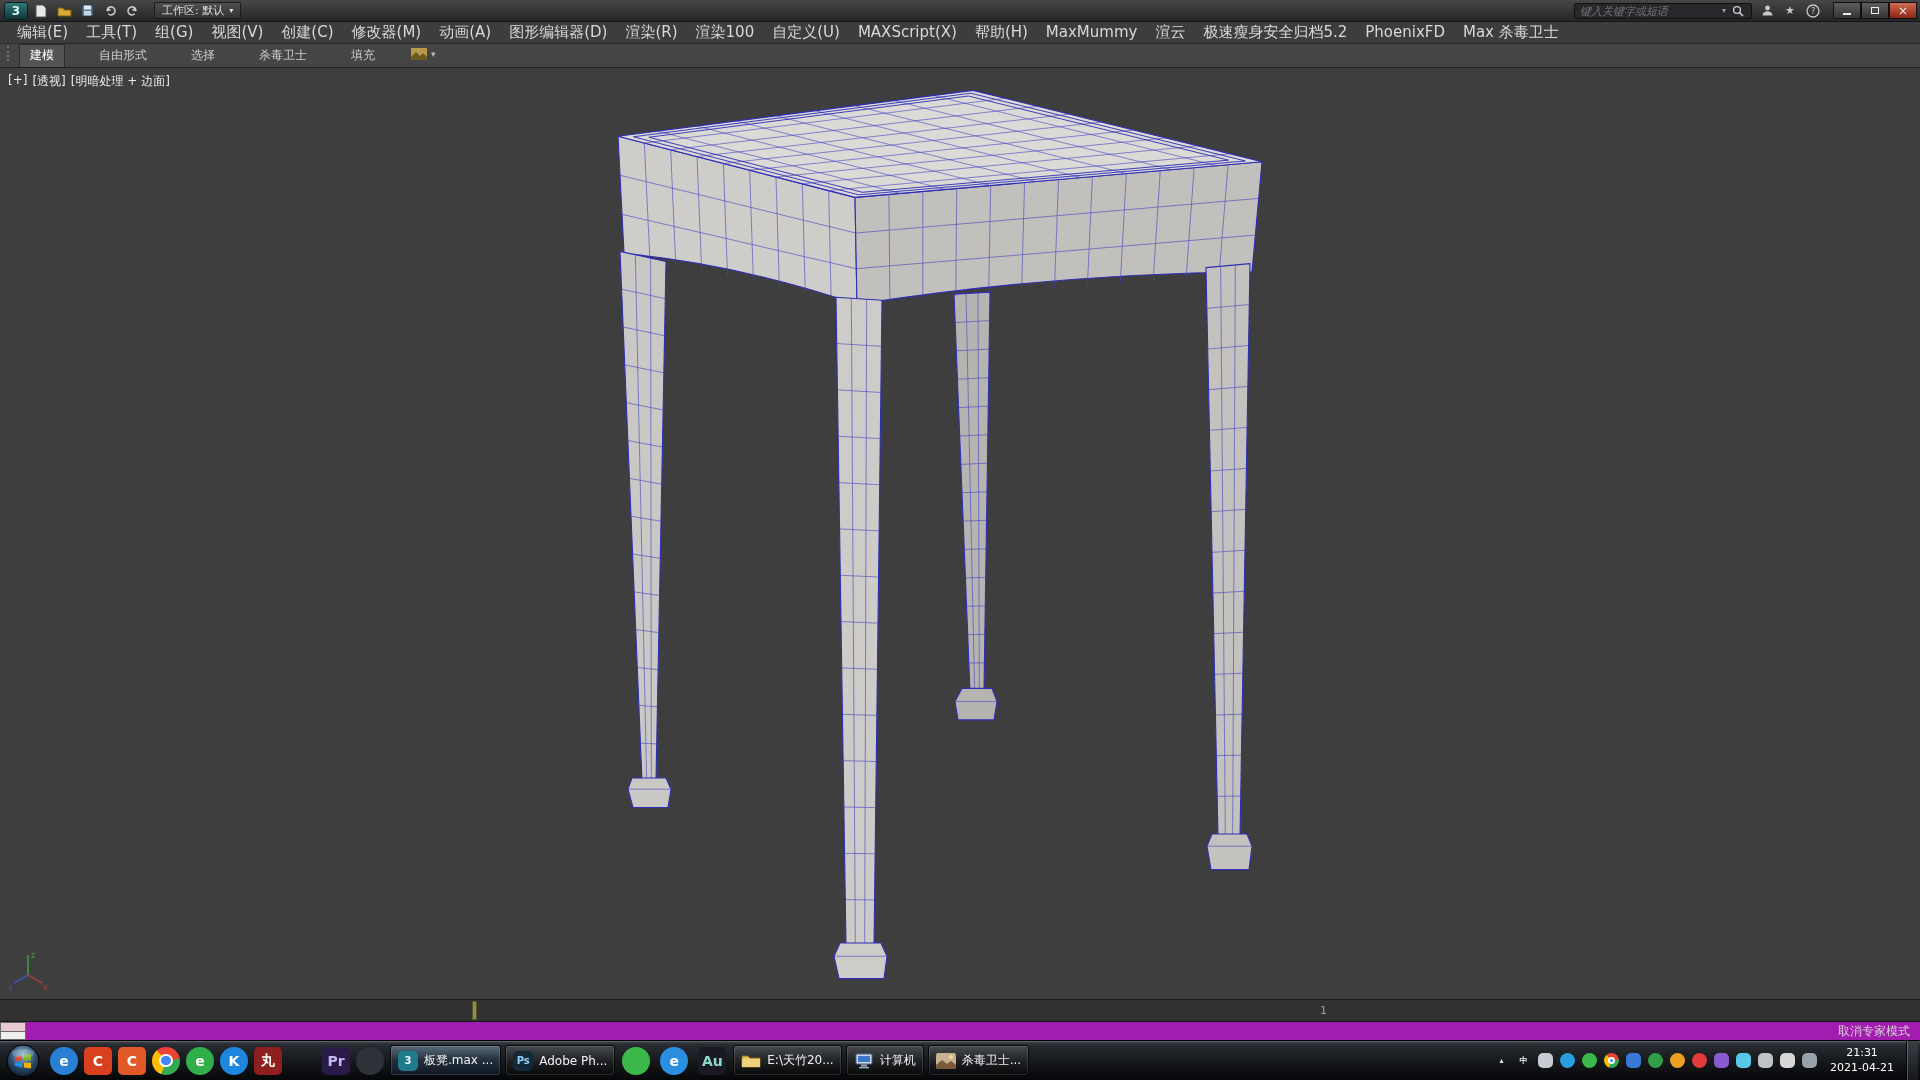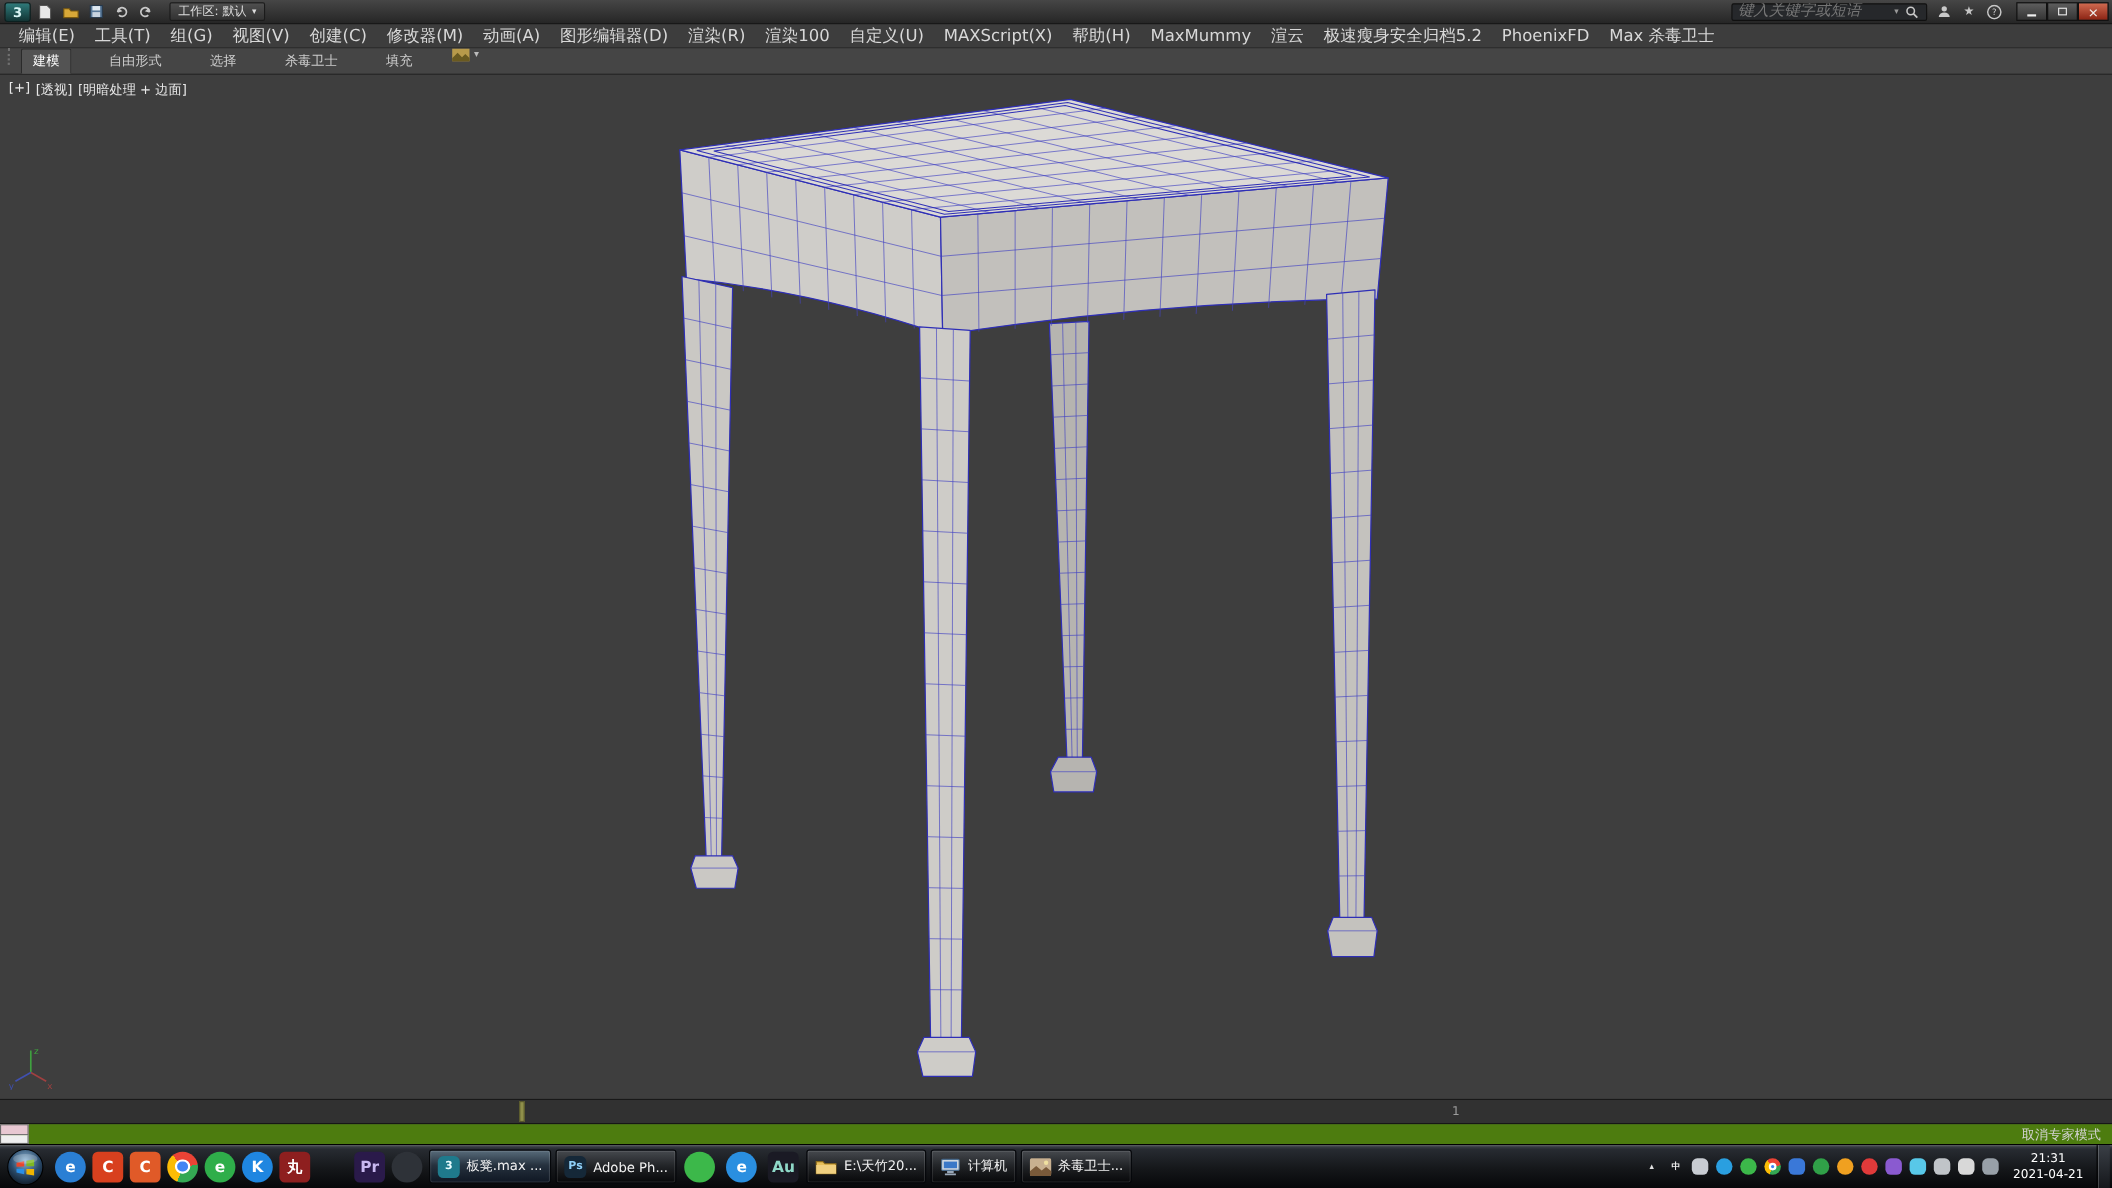--- a/index.html
+++ b/index.html
@@ -18,38 +18,38 @@
     font-size:12px;color:#c8c8c8;border-radius:2px}
   .workspace{display:flex;align-items:center;gap:5px;margin-left:8px;padding:1px 7px;
     border:1px solid #1b1b1b;background:linear-gradient(#4f4f4f,#323232);border-radius:2px;
     font-size:11px;color:#dddddd;height:17px}
   .tb-title{position:absolute;left:0;right:0;text-align:center;font-size:12px;color:#e4e4e4;pointer-events:none}
   .tb-title .doc{margin-left:30px}
   .tb-right{margin-left:auto;display:flex;align-items:center;gap:7px;padding-right:3px;z-index:2}
   .search-box{display:flex;align-items:center;background:#26282b;border:1px solid #101010;
     border-radius:2px;height:16px;padding:0 5px;gap:4px}
   .search-box input{background:transparent;border:none;outline:none;color:#b8b8b8;
-    font-size:14px;font-style:italic;width:138px;font-family:Liberation Serif, serif}
+    font-size:11px;font-style:italic;width:138px;font-family:Liberation Serif, serif}
   .tb-ico{width:16px;height:16px;display:flex;align-items:center;justify-content:center;
     color:#c6c6c6;font-size:11px}
   .win-controls{display:flex;margin-left:5px}
   .wc{width:28px;height:17px;display:flex;align-items:center;justify-content:center;font-size:10px;
     color:#f0f0f0;border:1px solid #101010;background:linear-gradient(#5e5e5e,#343434)}
   .wc .maxbox{width:8px;height:7px;border:1px solid #eee}
   .wc .minbar{width:8px;height:2px;background:#eee;margin-top:7px}
   .wc.close{background:linear-gradient(#d06a50,#8c2414);font-size:12px}
 
   
   .menubar{height:22px;background:#3d3d3d;border-bottom:1px solid #292929;display:flex;
     align-items:center;padding-left:8px;flex:0 0 auto}
   .menu-item{padding:0 9px;font-size:15px;color:#d8d8d8;line-height:21px;white-space:nowrap}
 
   
   .ribbon{height:24px;background:#454545;border-bottom:1px solid #1f1f1f;display:flex;
-    align-items:flex-start;padding-left:5px;flex:0 0 auto}
+    align-items:center;padding-left:5px;flex:0 0 auto}
   .grip{width:5px;height:15px;margin:0 7px 4px 2px;border-left:2px dotted #707070}
   .ribbon-tab{font-size:12px;color:#cccccc;padding:2px 10px 3px;margin-right:24px;white-space:nowrap}
   .ribbon-tab.active{background:#535353;border:1px solid #2a2a2a;border-bottom:none;color:#ffffff;
     border-radius:2px 2px 0 0}
   .ribbon-extra{display:flex;align-items:center;gap:4px;margin:0 0 4px 2px;color:#bbb;font-size:9px}
 
   
   .viewport{flex:1 1 auto;height:914px;background:#3e3e3e;position:relative;
     border-bottom:1px solid #181818;overflow:hidden}
   .vp-label{position:absolute;top:5px;left:8px;display:flex;gap:5px;font-size:12px;color:#e8e8e8;z-index:3}
@@ -64,21 +64,21 @@
   .ts-groove{position:absolute;left:2px;right:2px;top:8px;height:2px;background:#1d1d1d}
   .ts-thumb{position:absolute;left:36px;top:1px;width:86px;height:15px;
     background:linear-gradient(#606060,#3c3c3c);border:1px solid #171717;border-radius:2px;
     color:#e2e2e2;font-size:11px;display:flex;align-items:center;justify-content:center}
   .ts-next{position:absolute;left:178px;top:2px;width:16px;height:13px;
     background:linear-gradient(#585858,#383838);border:1px solid #171717;color:#cccccc;
     font-size:9px;display:flex;align-items:center;justify-content:center}
   .trackbar{height:22px;background:#313131;border-bottom:1px solid #151515;position:relative;flex:0 0 auto}
   .tb-marker{position:absolute;left:472px;top:1px;width:5px;height:19px;background:#8f8f4a;border:1px solid #55552a}
   .tb-endlabel{position:absolute;left:1320px;top:4px;font-size:11px;color:#9c9c9c}
-  .statusbar{height:18px;background:#4d7c0f;display:flex;align-items:center;position:relative;flex:0 0 auto}
+  .statusbar{height:18px;background:#a21caf;display:flex;align-items:center;position:relative;flex:0 0 auto}
   .listener{position:absolute;left:0;top:0;width:26px;height:18px;display:flex;flex-direction:column}
   .listener .pink{flex:1;background:#e8c8d2;border:1px solid #6a6a6a}
   .listener .white{flex:1;background:#efefef;border:1px solid #6a6a6a;border-top:none}
   .expert-btn{margin-left:auto;margin-right:10px;font-size:12px;color:#d2d2d2}
 
   
   .taskbar{height:40px;flex:0 0 auto;display:flex;align-items:center;padding:0 2px;gap:3px;
     background:linear-gradient(#42474e 0%,#272b31 10%,#15171a 55%,#060709 100%);
     border-top:1px solid #000;box-shadow:inset 0 1px 0 rgba(255,255,255,.16)}
   .start-orb{width:36px;height:36px;margin:0 3px;display:flex;align-items:center;justify-content:center}

